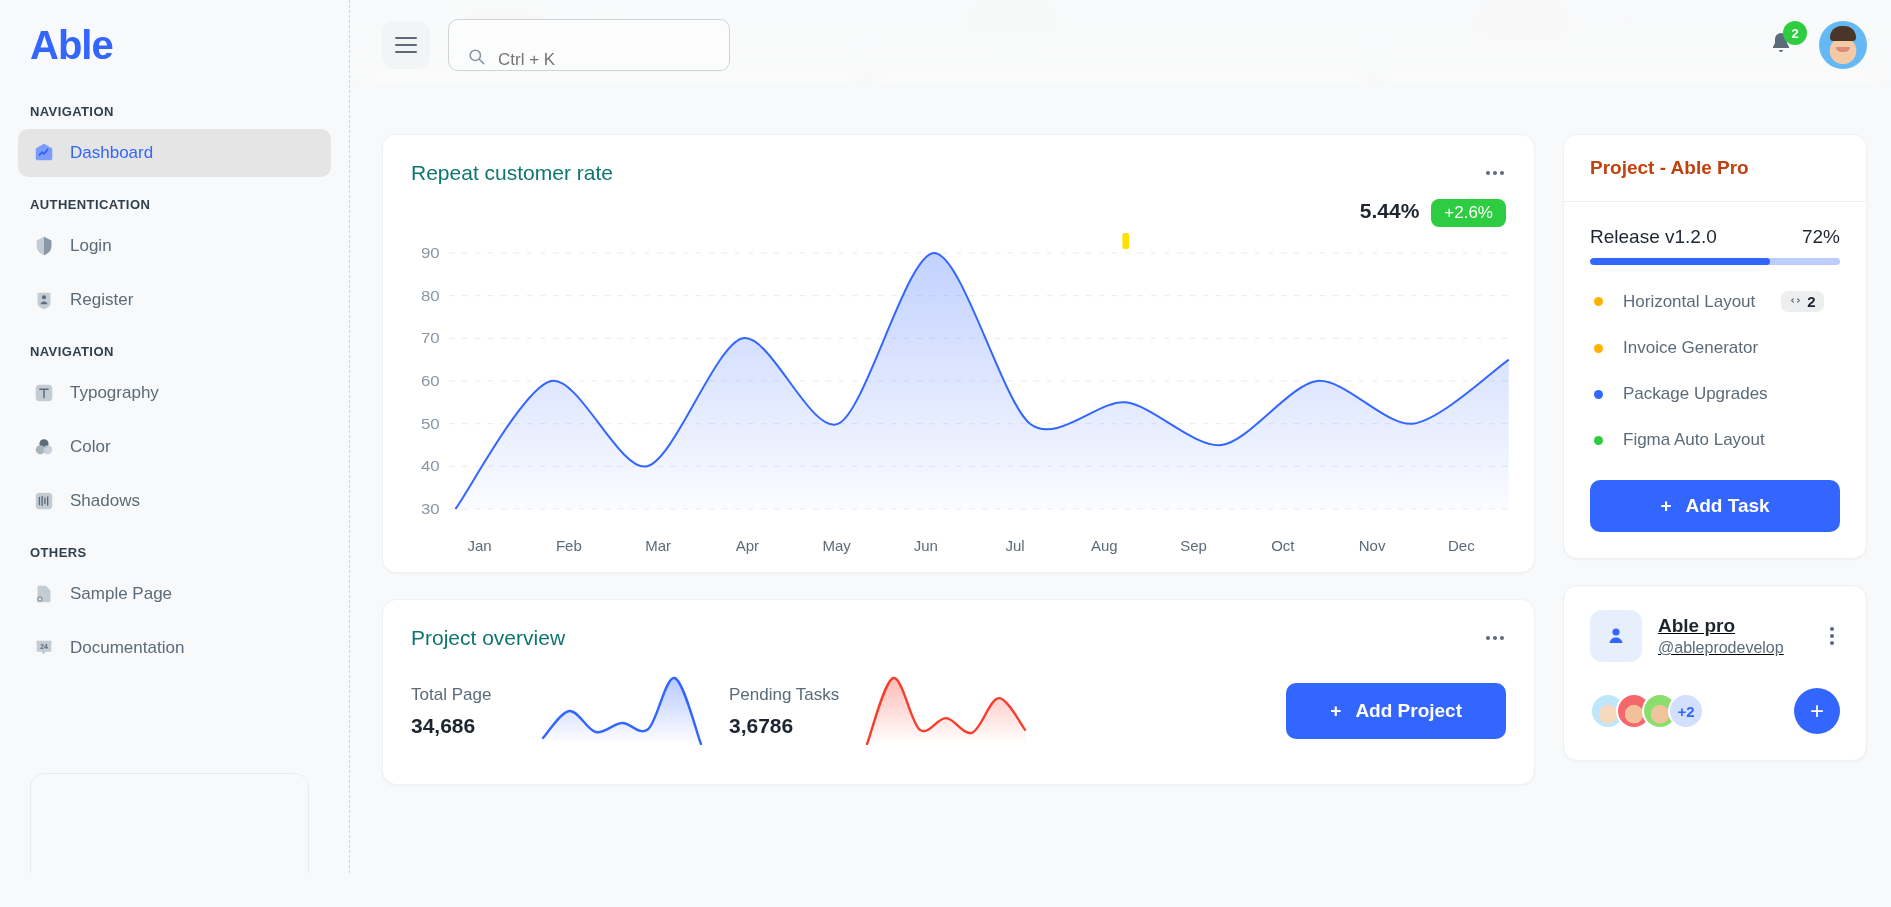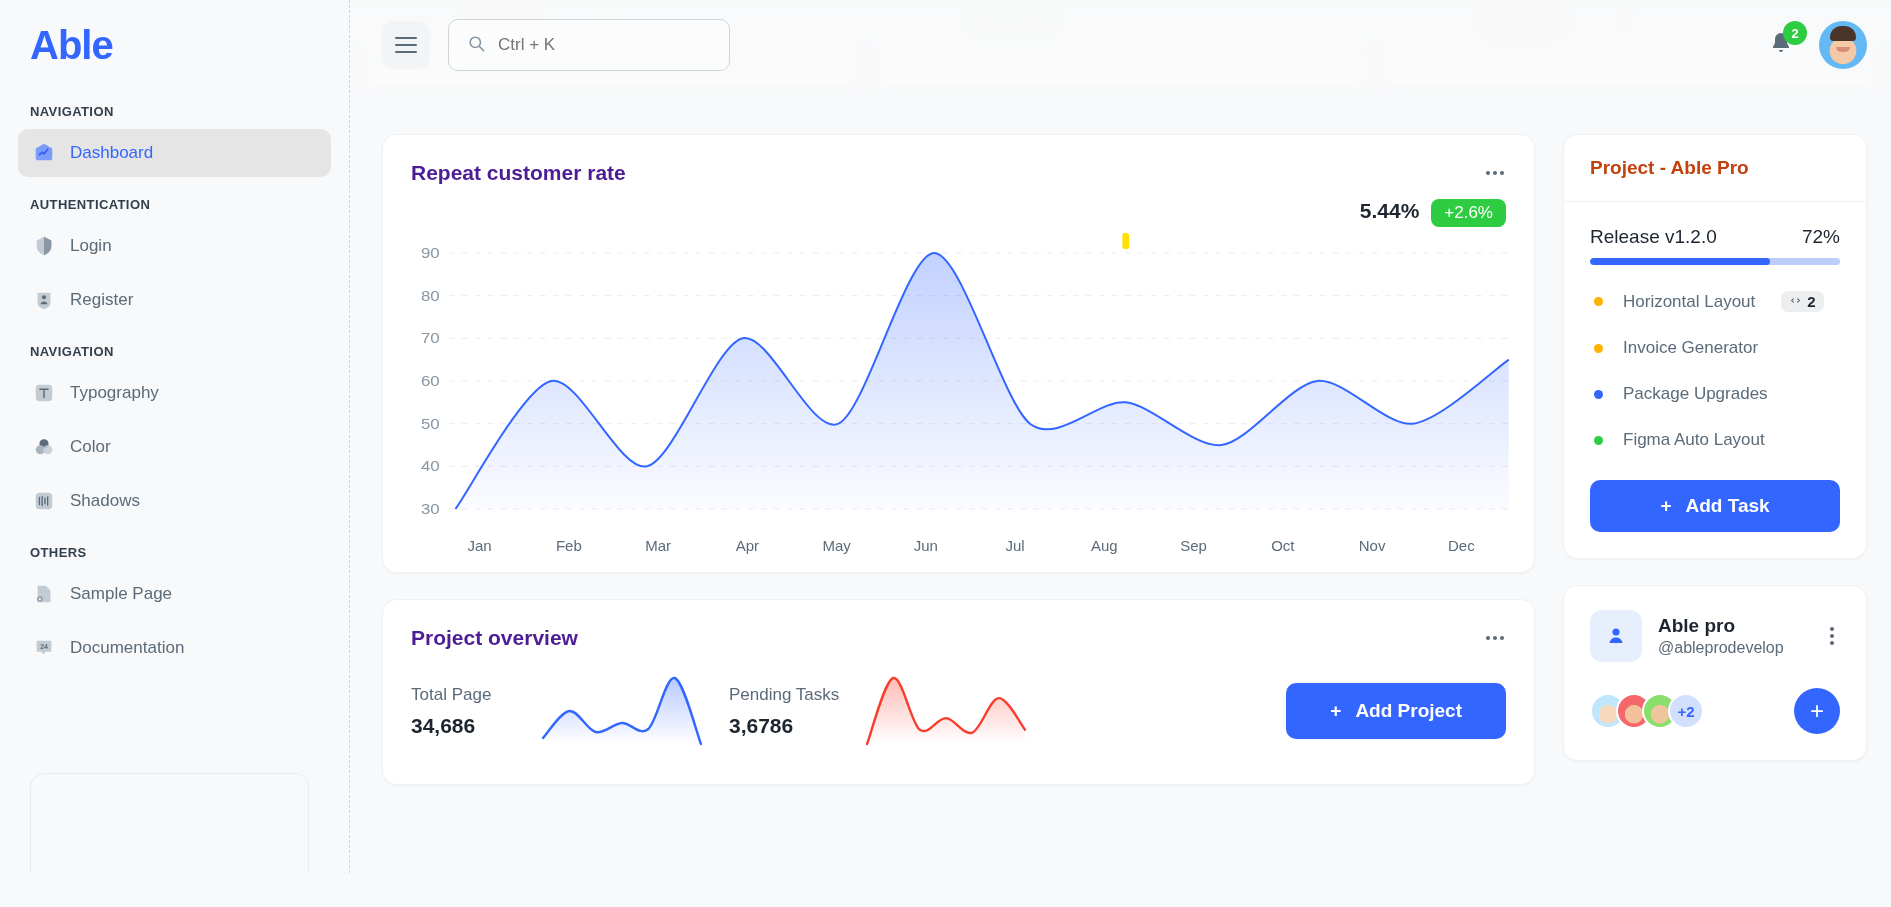--- a/index.html
+++ b/index.html
@@ -65,21 +65,21 @@
   }
   .burger-btn {
     width: 48px; height: 48px; border-radius: 12px; background: #f2f4f6;
     display: flex; flex-direction: column; align-items: center; justify-content: center; gap: 5px;
     cursor: pointer; flex: 0 0 48px;
   }
   .burger-btn span { display: block; width: 22px; height: 2px; background: #5b6b79; border-radius: 2px; }
   .search-box {
     width: 282px; height: 52px; border: 1px solid #ced4da; border-radius: 10px;
     background: rgba(255,255,255,.45);
-    display: flex; align-items: center; gap: 12px; padding: 0 18px;
+    display: flex; align-items: flex-end; gap: 12px; padding: 0 18px;
   }
   .search-input {
     border: none; outline: none; background: transparent;
     font-size: 17px; color: #8996a4; font-family: "Liberation Sans", sans-serif; width: 100%;
   }
   .header-spacer { flex: 1; }
   .bell-wrap { position: relative; width: 40px; height: 40px; display: flex; align-items: center; justify-content: center; cursor: pointer; }
   .bell-badge {
     position: absolute; top: -4px; right: -6px; min-width: 24px; height: 24px;
     background: #2ecc40; color: #fff; border-radius: 12px; font-size: 13px; font-weight: 700;
@@ -107,21 +107,21 @@
   .col-right { width: 304px; flex: 0 0 304px; display: flex; flex-direction: column; gap: 26px; padding-top: 44px; }
 
   .card {
     background: #fff; border: 1px solid #f0f1f3; border-radius: 14px;
     box-shadow: 0 1px 2px rgba(16,24,40,.04);
   }
   .card-head {
     display: flex; align-items: center; justify-content: space-between;
     padding: 26px 28px 6px 28px;
   }
-  .card-title { font-size: 21px; font-weight: 700; color: #4c1d95; }
+  .card-title { font-size: 21px; font-weight: 400; color: #0f766e; }
   .dots {
     display: flex; gap: 3px; cursor: pointer; padding: 6px 2px;
   }
   .dots i { width: 4px; height: 4px; background: #5b6b79; border-radius: 50%; display: block; }
 
   
   .chart-card { padding-bottom: 18px; }
   .chart-stats { display: flex; align-items: flex-start; justify-content: flex-end; gap: 12px; padding: 8px 28px 0 0; }
   .chart-val { font-size: 21px; font-weight: 700; color: #1d2630; }
   .chart-pill {
@@ -164,21 +164,21 @@
   }
   .add-task-btn {
     margin-top: 30px; width: 100%; height: 52px; background: #3366ff; color: #fff;
     border: none; border-radius: 10px; font-size: 19px; font-weight: 700; cursor: pointer;
     display: flex; align-items: center; justify-content: center; gap: 14px;
     font-family: "Liberation Sans", sans-serif;
   }
 
   
   .user-card-body { padding: 24px 26px 26px 26px; }
-  .user-row { display: flex; align-items: center; gap: 16px; }
+  .user-row { display: flex; align-items: center; gap: 16px; text-decoration: underline; }
   .user-avatar-sq {
     width: 52px; height: 52px; border-radius: 12px; background: #e7effd;
     display: flex; align-items: center; justify-content: center; flex: 0 0 52px;
   }
   .user-name { font-size: 19px; font-weight: 700; color: #1d2630; }
   .user-handle { font-size: 16px; color: #5b6b79; margin-top: 2px; }
   .vdots { margin-left: auto; display: flex; flex-direction: column; gap: 3px; cursor: pointer; padding: 6px; }
   .vdots i { width: 4px; height: 4px; background: #5b6b79; border-radius: 50%; display: block; }
   .user-foot { display: flex; align-items: center; margin-top: 26px; }
   .stack { display: flex; }

